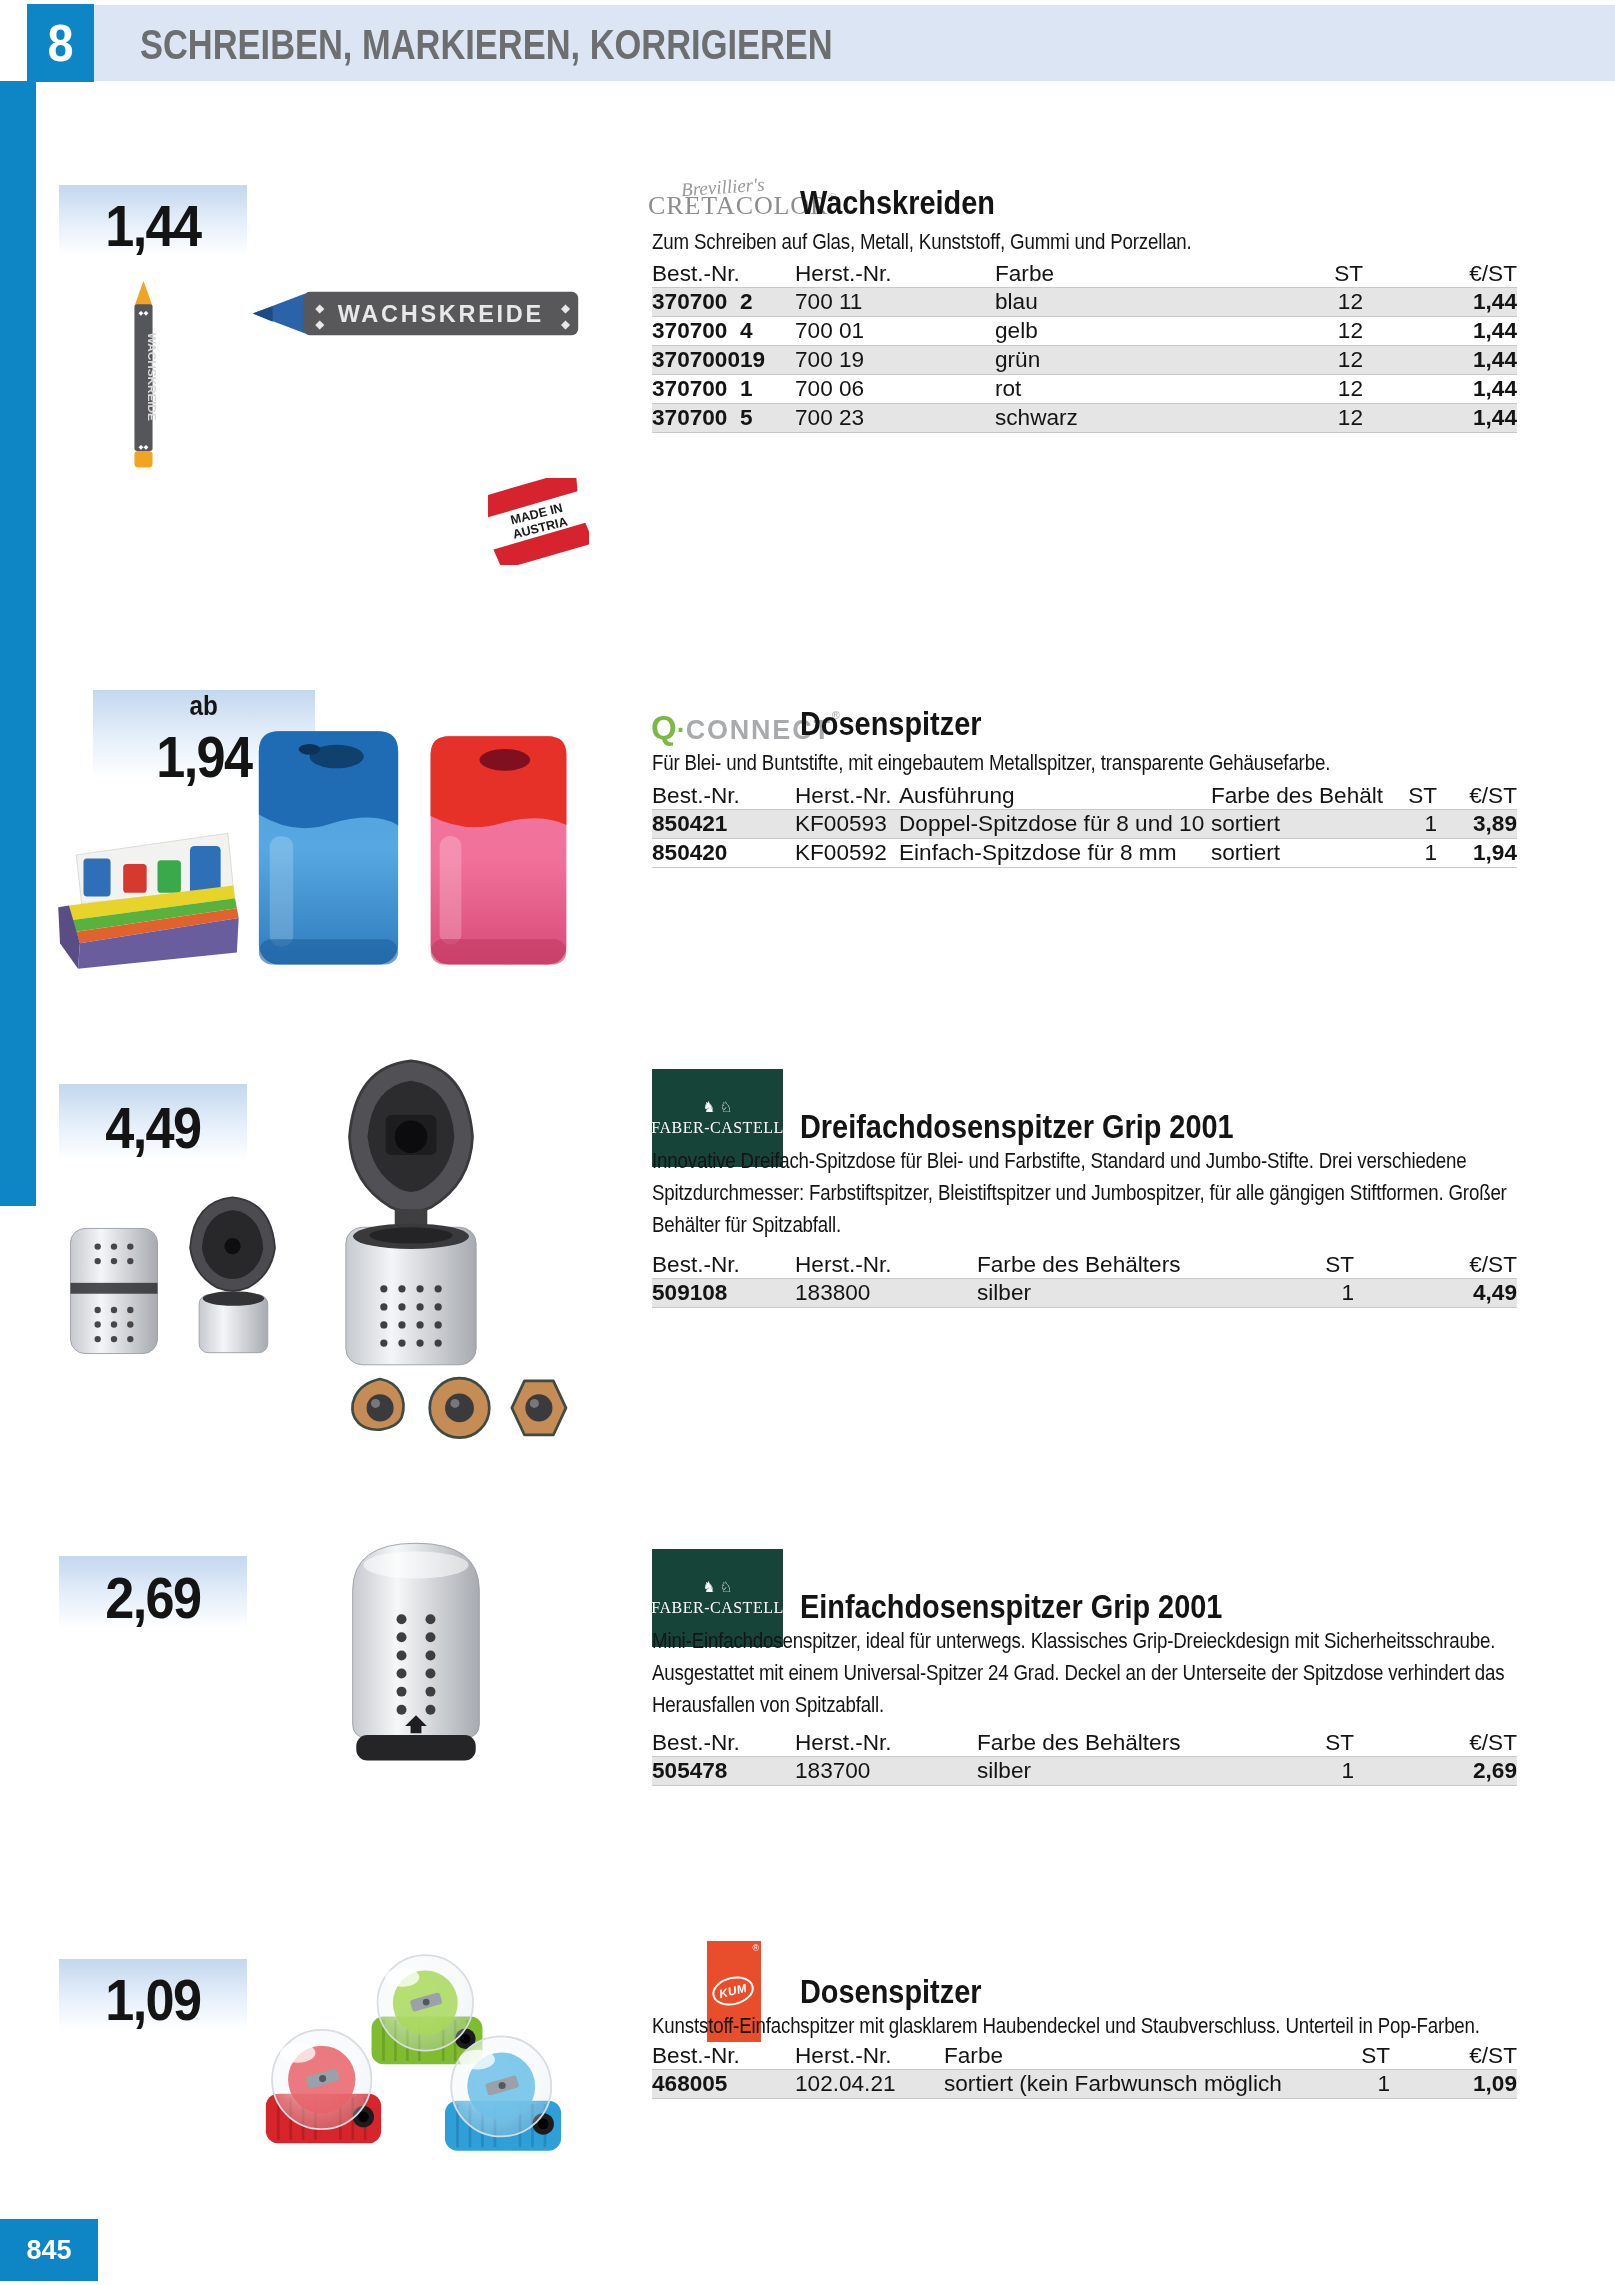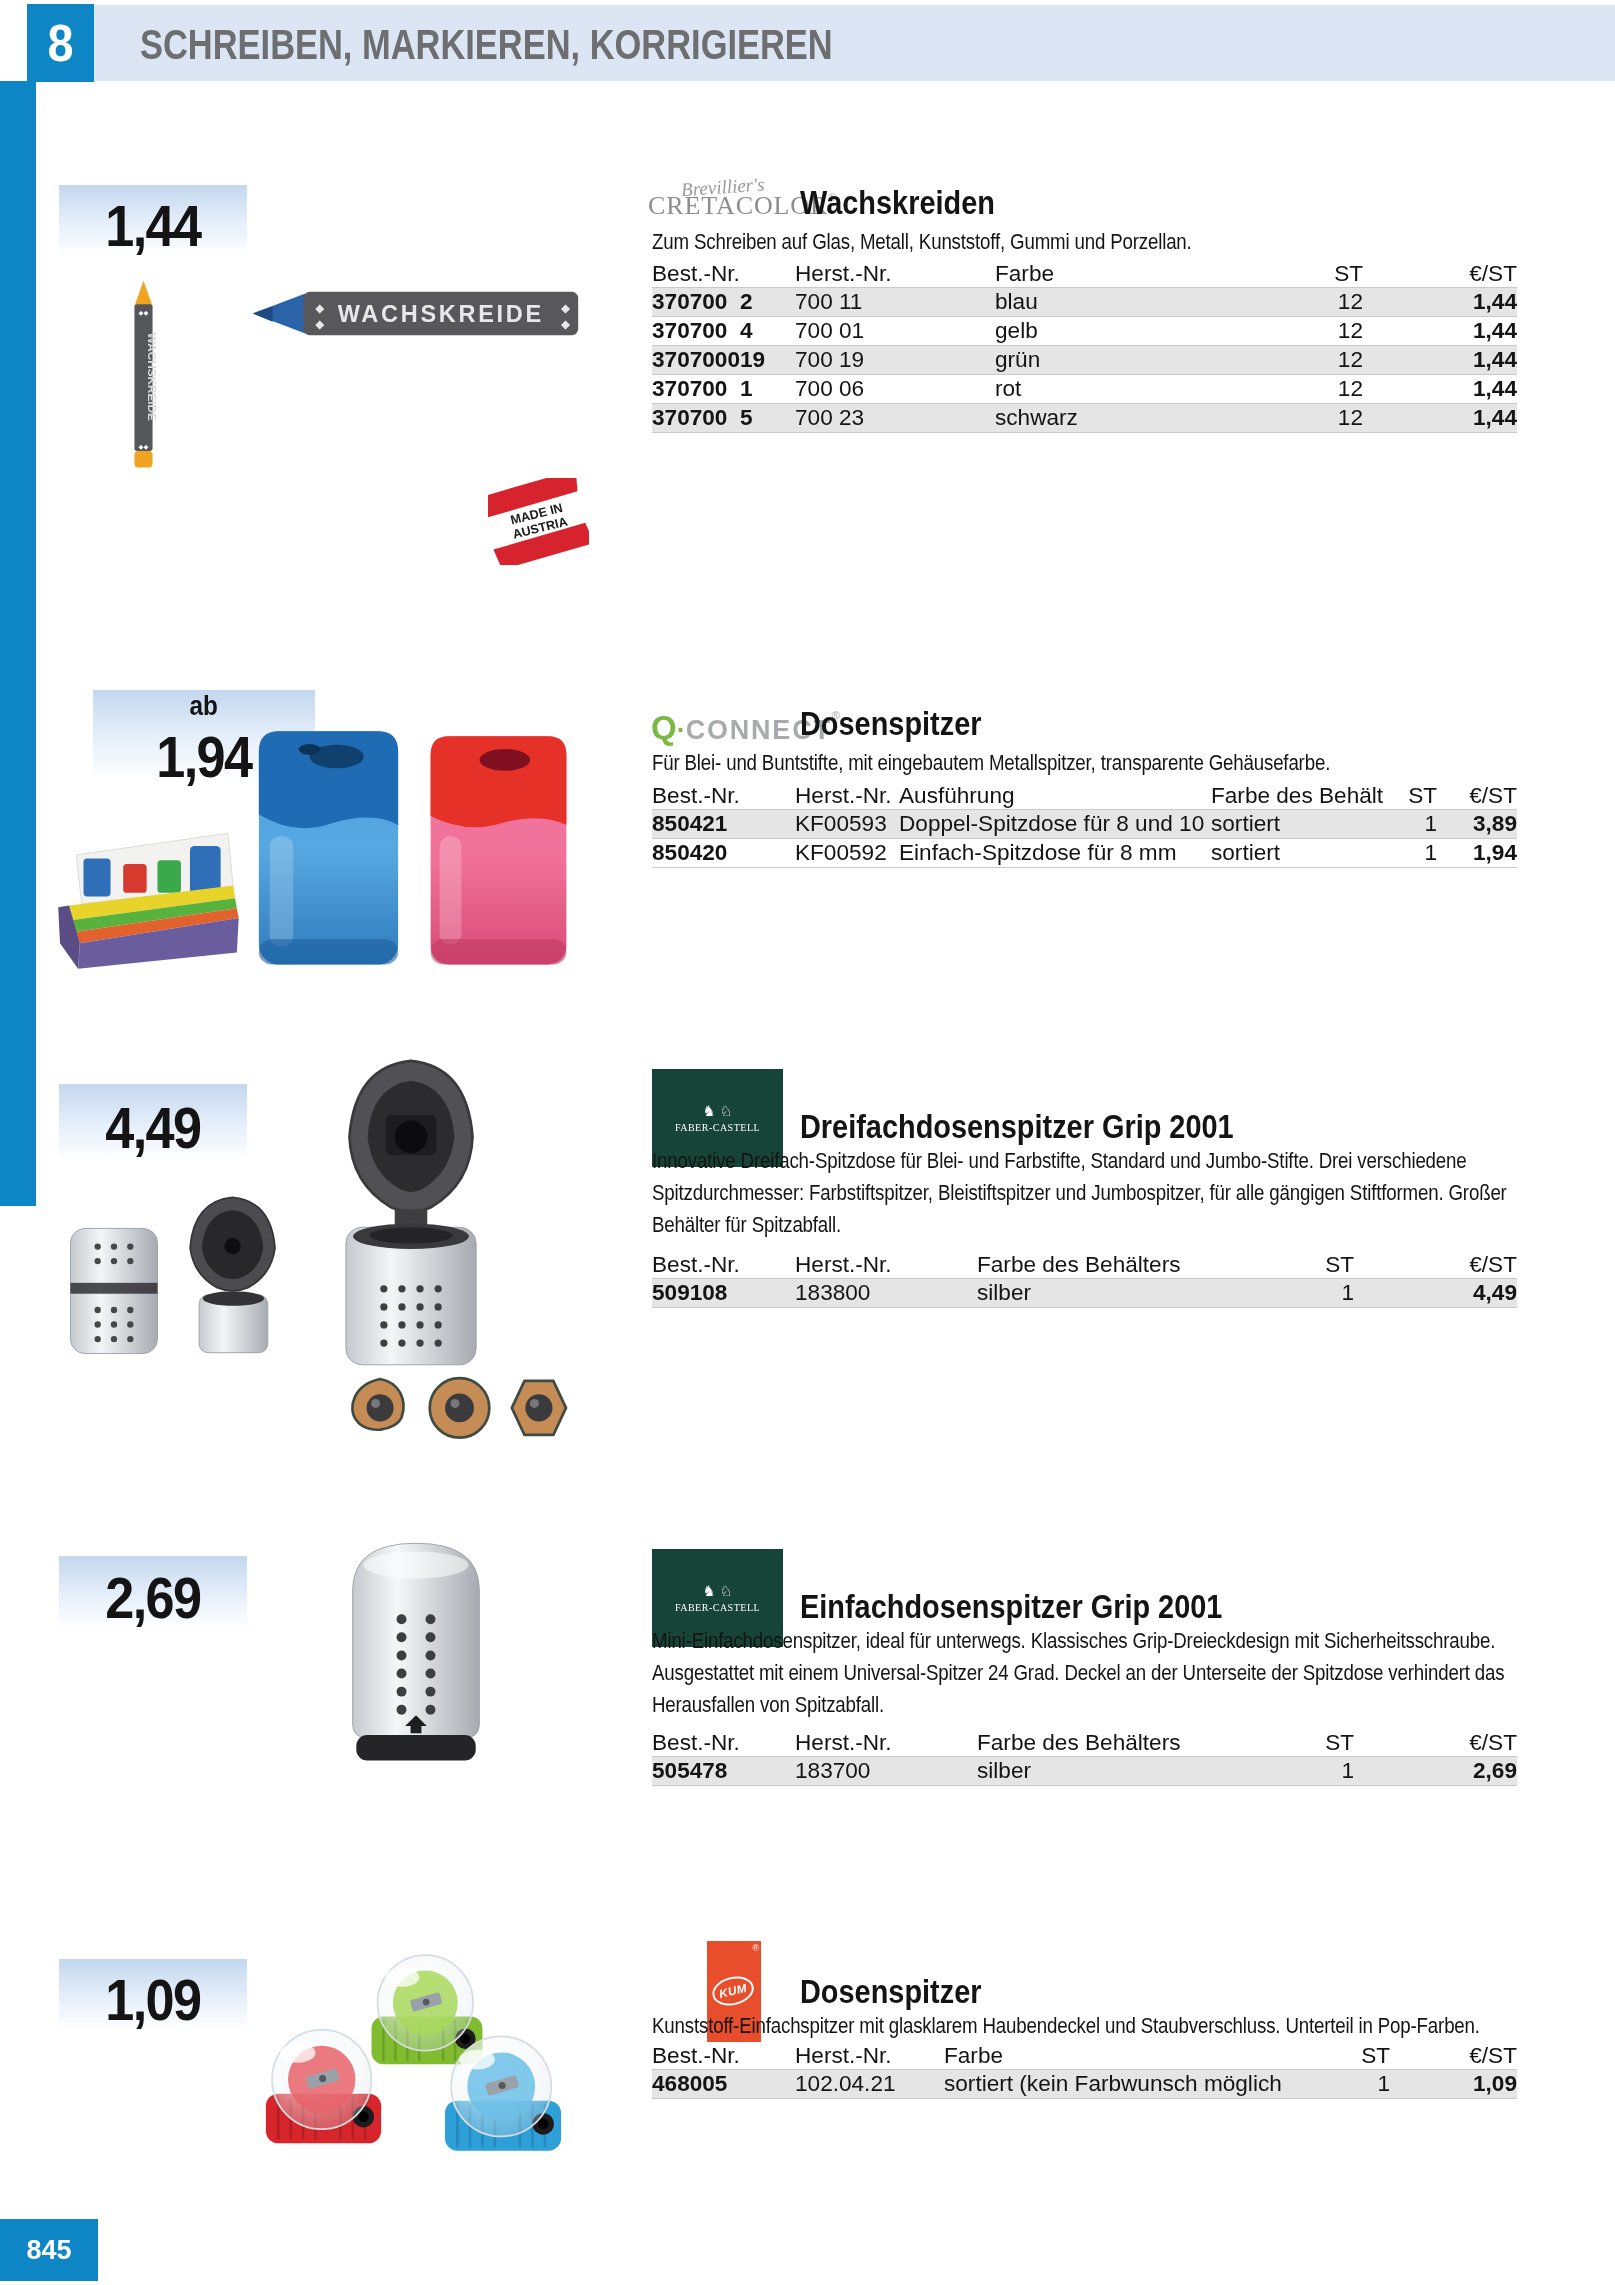--- a/index.html
+++ b/index.html
@@ -57,21 +57,21 @@
   .brand-q{position:absolute;left:651px;top:709px;white-space:nowrap;}
   .q-g{color:#7cb944;font-size:33px;font-weight:bold;}
   .q-dot{color:#7cb944;font-size:27px;font-weight:bold;}
   .q-c{color:#a8abae;font-size:27px;font-weight:bold;letter-spacing:1.8px;}
   .q-reg{color:#a8abae;font-size:11px;vertical-align:top;}
   .brand-fc{position:absolute;width:131px;height:98px;background:#174439;display:flex;flex-direction:column;
             align-items:center;justify-content:center;}
   .fc3{left:652px;top:1069px;}
   .fc4{left:652px;top:1549px;}
   .fc-knights{color:#fff;font-size:14.5px;line-height:16.3px;}
-  .fc-name{color:#fff;font-family:"Liberation Serif","DejaVu Serif",serif;font-size:10px;
+  .fc-name{color:#fff;font-family:"Liberation Serif","DejaVu Serif",serif;font-size:16px;
            letter-spacing:0.5px;margin-top:3.6px;white-space:nowrap;}
   .brand-kum{position:absolute;left:707px;top:1941px;width:54px;height:101px;background:#e84e2c;}
   .kum-oval{position:absolute;left:5.4px;top:36px;width:38px;height:23.5px;border:2.7px solid #fff;
             border-radius:50%;display:flex;align-items:center;justify-content:center;transform:rotate(-14deg);}
   .kum-oval span{color:#fff;font-size:11.8px;font-weight:bold;font-style:italic;letter-spacing:0.5px;}
   .kum-reg{position:absolute;right:1.8px;top:1.8px;color:#fff;font-size:9px;}
   
   .img{position:absolute;}
   
   .pageno{position:absolute;left:0;top:2219px;width:98px;height:62px;background:#0e86c5;

